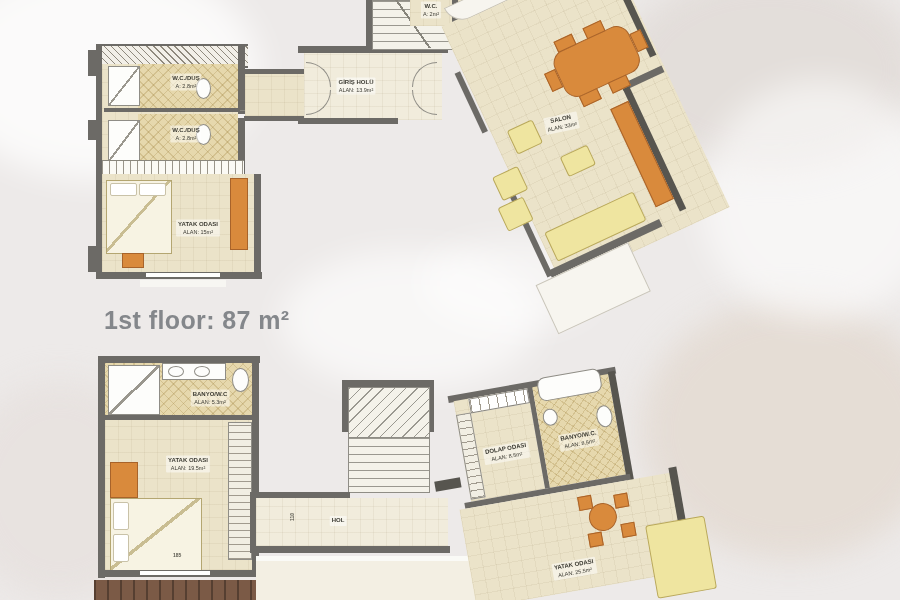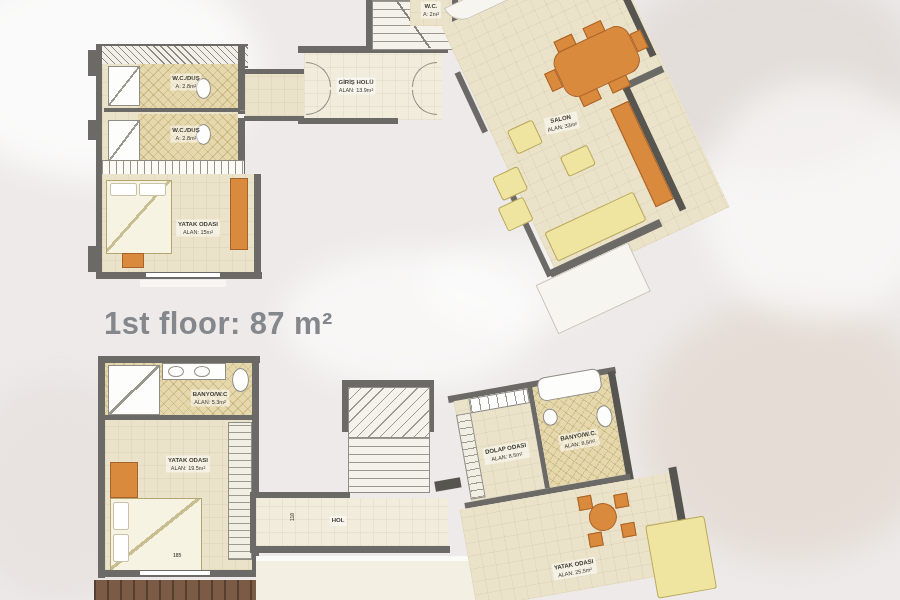--- a/index.html
+++ b/index.html
@@ -41,21 +41,21 @@
     background-image:linear-gradient(to bottom right,transparent 47%,#c9bd92 47%,#c9bd92 50%,transparent 50%);}
   .pillow{position:absolute;background:#ffffff;border:1px solid #c9c2a8;border-radius:2px;}
   .arc{position:absolute;width:24px;height:24px;border-top:1.5px solid #8f8d86;border-right:1.5px solid #8f8d86;
     border-top-right-radius:100%;}
   .fx{transform:scaleX(-1);} .fy{transform:scaleY(-1);} .fxy{transform:scale(-1,-1);}
   .rlabel{position:absolute;transform:translate(-50%,-50%);text-align:center;white-space:nowrap;
     font-size:6px;line-height:1.3;font-weight:bold;color:#3c3b33;
     background:rgba(255,255,255,.5);padding:1px 2px;border-radius:1px;}
   .rlabel .a{font-weight:normal;font-size:5.5px;}
   .dim{position:absolute;font-size:5px;color:#5a584f;font-weight:bold;}
-  .title{position:absolute;left:104px;top:306px;font-size:31px;font-weight:600;color:#84878b;letter-spacing:.4px;}
+  .title{position:absolute;left:104px;top:306px;font-size:25px;font-weight:600;color:#84878b;letter-spacing:.4px;}
   .rot-salon{position:absolute;left:450px;top:45px;width:185px;height:260px;
     transform:rotate(-25deg);transform-origin:0 0;}
   .rot-lower{position:absolute;left:450px;top:410px;width:200px;height:200px;
     transform:rotate(-10deg);transform-origin:0 0;}
   .axis{position:absolute;background:#8a8880;}
   .terr{position:absolute;background:#f7f5ef;border:1px solid #c9c5ba;}
 </style>
 </head>
 <body>
 

